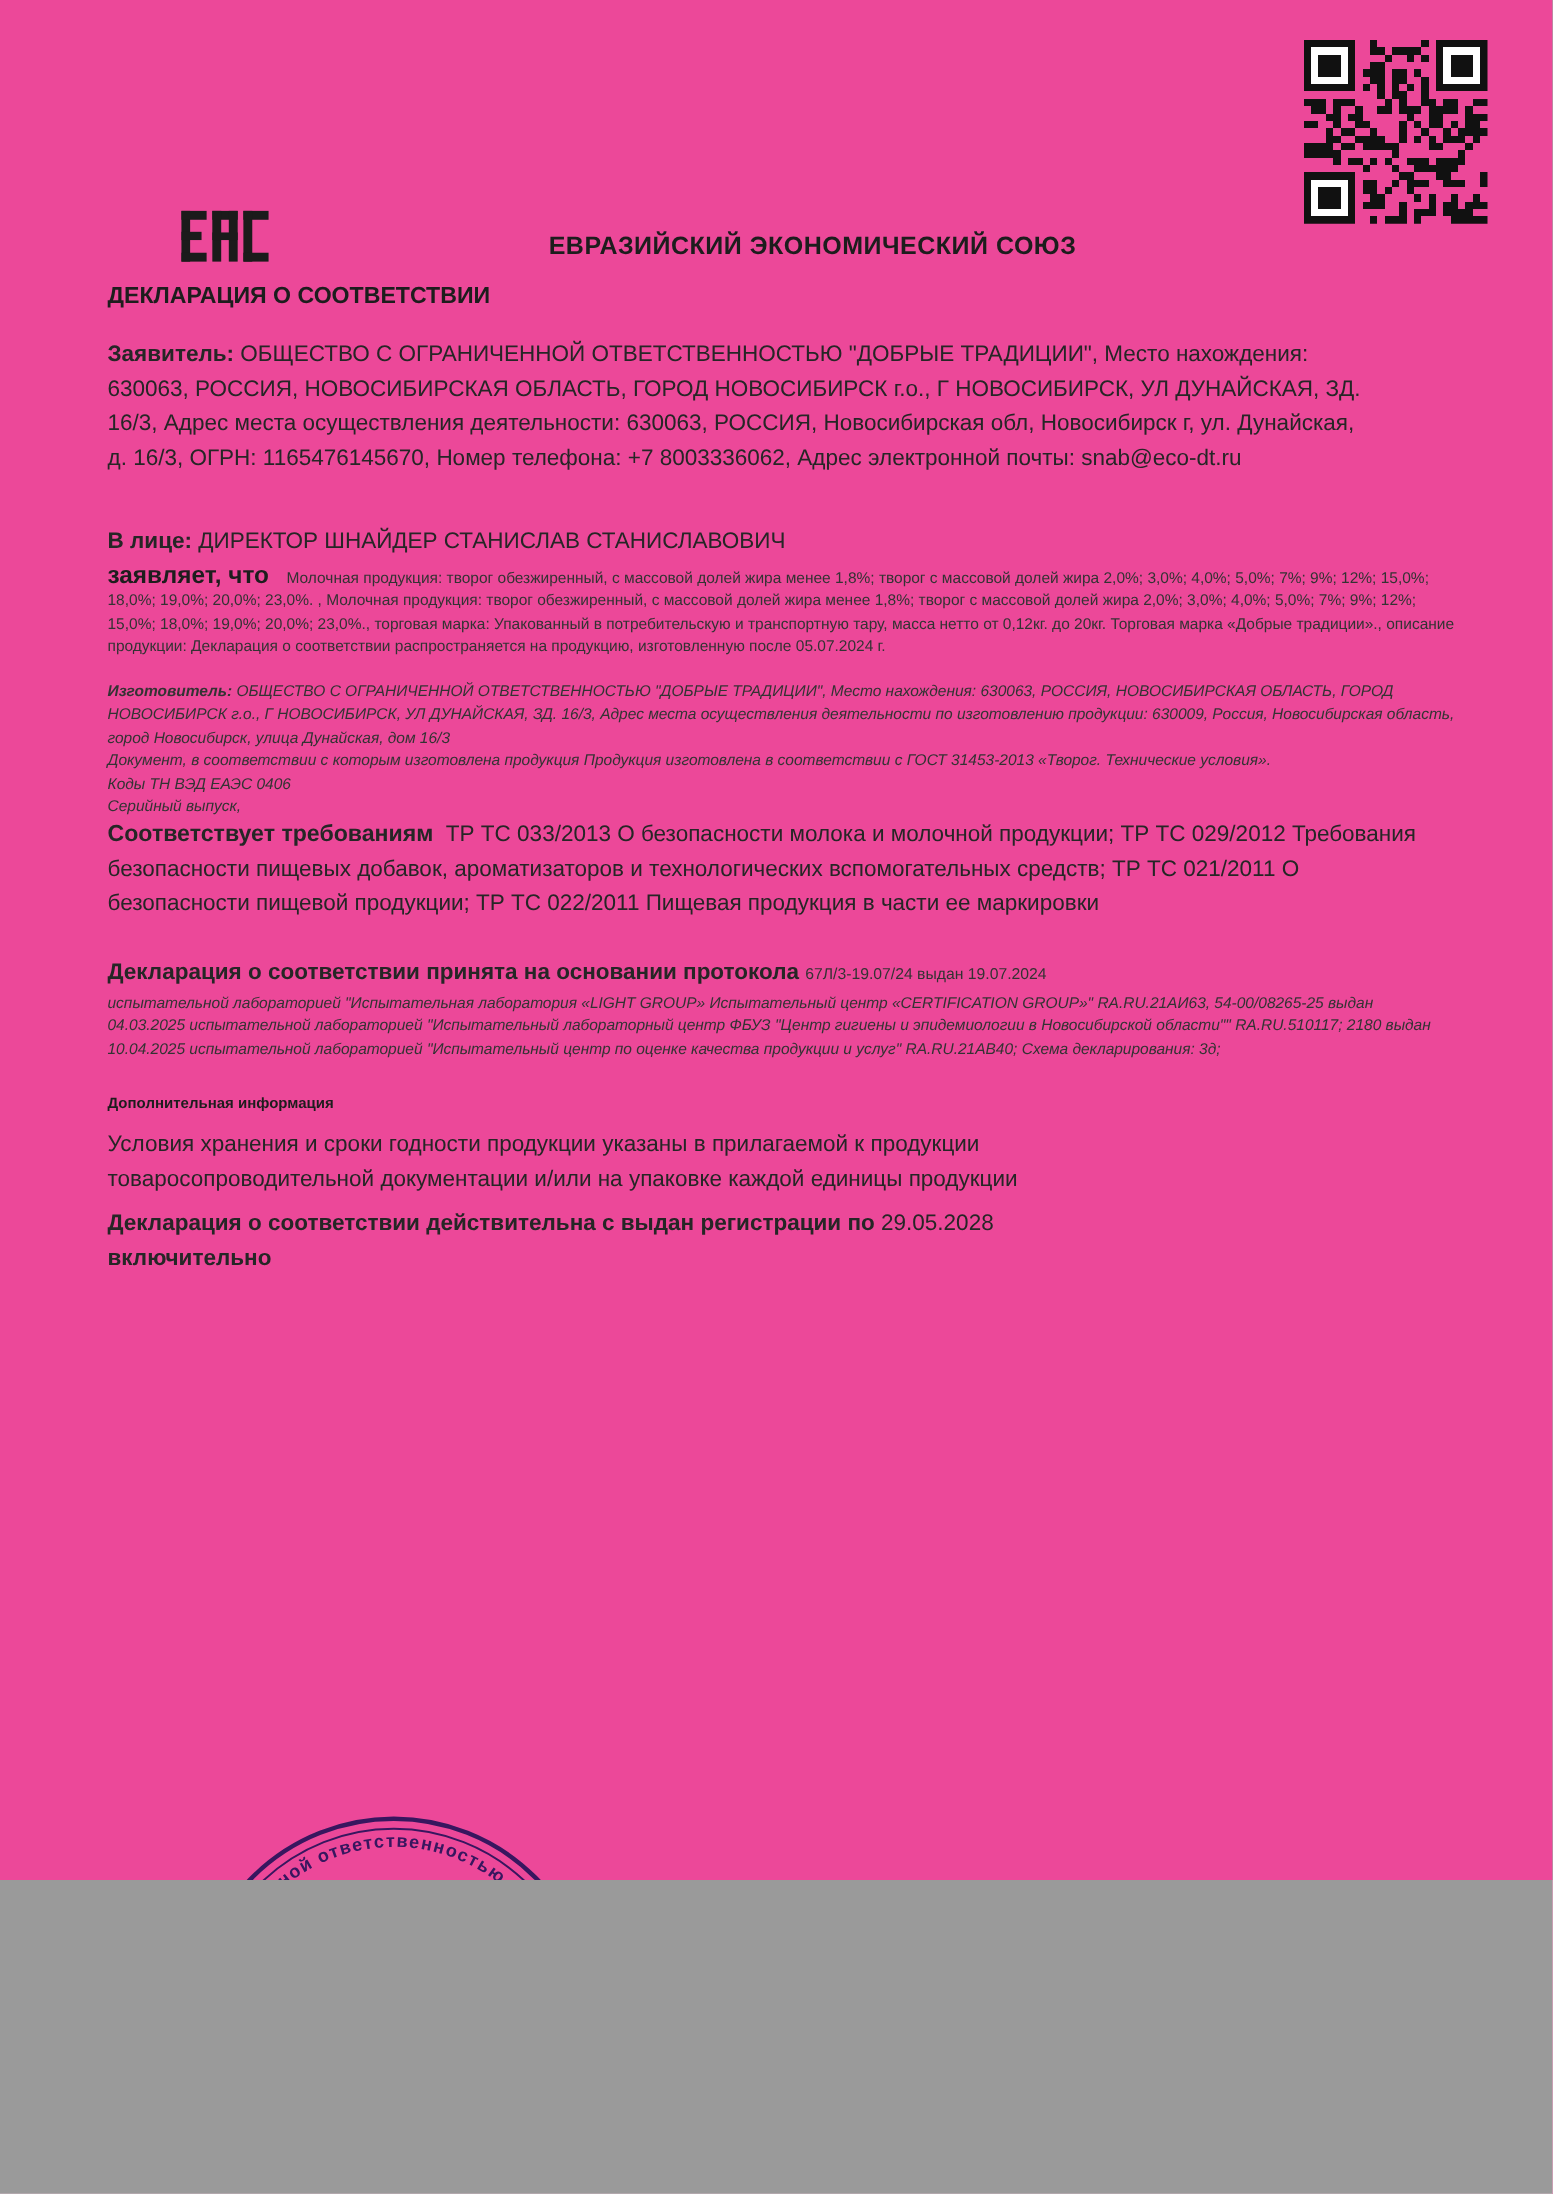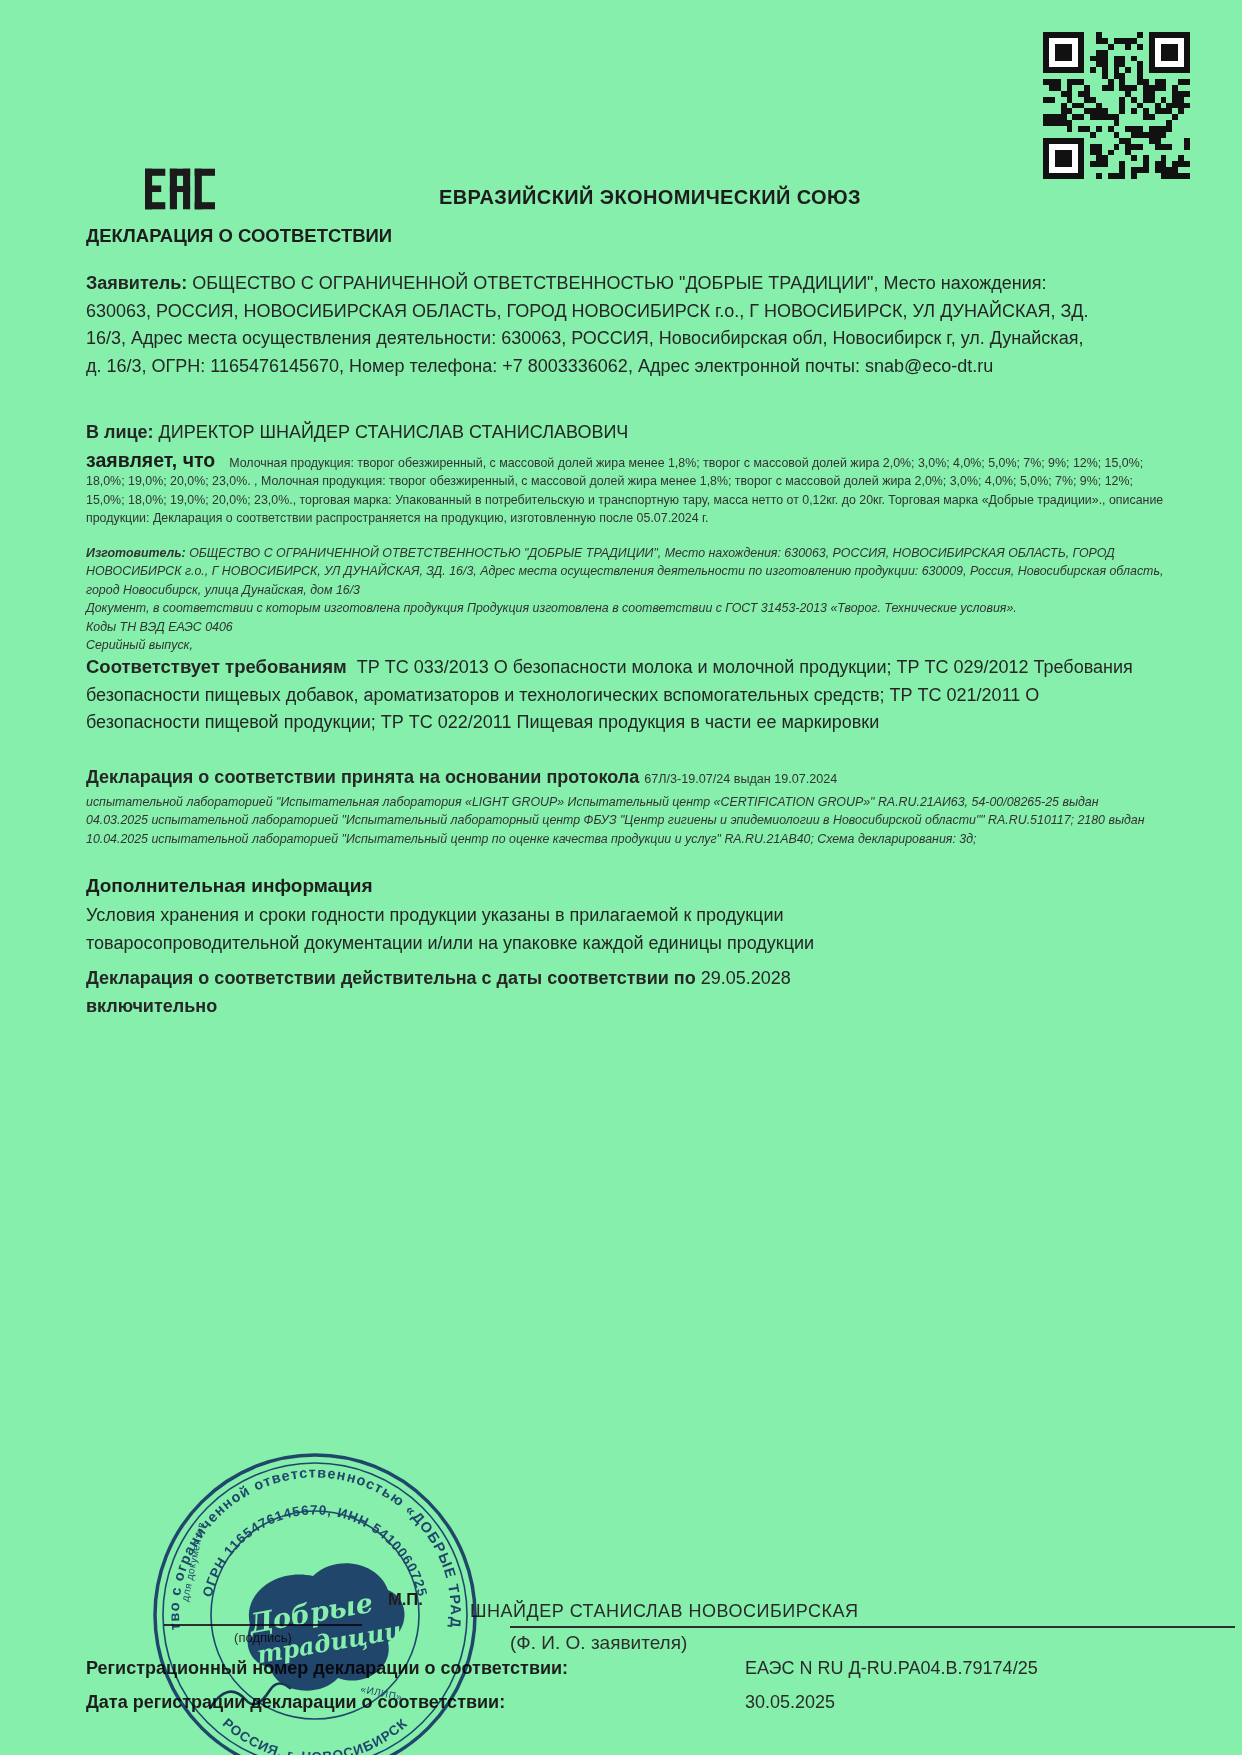--- a/index.html
+++ b/index.html
@@ -1,36 +1,36 @@
 <!DOCTYPE html>
 <html><head>
 <meta charset="utf-8">
 <style>
   html,body{margin:0;padding:0;background:#9a9a9a;}
-  .page{position:relative;width:1242px;height:1755px;margin:0 auto;background:#86efac;
+  .page{position:relative;width:1242px;height:1504px;margin:0 auto;background:#ec4899;
         font-family:"Liberation Sans",sans-serif;color:#262626;overflow:hidden;}
   .page p{margin:0;}
   .abs{position:absolute;}
   .t1{left:86px;top:186px;width:1128px;text-align:center;font-size:20px;font-weight:bold;letter-spacing:.4px;color:#1d1d1d;}
   .t2{left:86px;top:225px;width:1128px;text-align:left;font-size:18.5px;font-weight:bold;color:#1d1d1d;}
   .eac{left:145px;top:150px;width:70px;height:78px;}
   .qrbox{left:1043px;top:32px;width:147px;height:147px;}
   .big{font-size:18px;line-height:27.5px;}
   .applicant{left:86px;top:270px;width:1015px;}
   .inperson{left:86px;top:419px;}
   .declares{left:86px;top:451px;width:1078px;font-size:12.4px;line-height:18.4px;color:#333;}
   .dlabel{font-size:19.5px;font-weight:bold;margin-right:14px;color:#1d1d1d;}
   .smallblock{font-size:12.4px;line-height:18.4px;color:#333;font-style:italic;}
   .manuf{left:86px;top:544px;width:1078px;}
   .complies{left:86px;top:653px;width:1060px;}
   .blabel{font-size:18.5px;margin-right:10px;}
   .basis-label{left:86px;top:767px;font-size:18px;}
   .basis-label .proto{font-size:12.6px;color:#333;}
   .basis-text{left:86px;top:793px;width:1078px;}
-  .add-h{left:86px;top:875px;font-size:19px;font-weight:bold;color:#1d1d1d;}
+  .add-h{left:86px;top:875px;font-size:12px;font-weight:bold;color:#1d1d1d;}
   .add-text{left:86px;top:901px;width:895px;line-height:28px;}
   .validity{left:86px;top:965px;width:1000px;}
   .validity2{left:86px;top:993px;}
   .sig-line{position:absolute;height:0;border-top:2px solid #2e2e2e;}
   .left-line{left:164px;top:1624px;width:198px;z-index:1;}
   .podpis{left:164px;top:1630px;width:198px;text-align:center;font-size:13px;color:#2e2e2e;z-index:1;}
   .mp{left:388px;top:1590px;font-size:16.5px;font-weight:bold;z-index:7;color:#1d1d1d;}
   .sig-name{left:470px;top:1601px;width:520px;font-size:18px;letter-spacing:.5px;color:#2a2a2a;}
   .main-line{left:510px;top:1626px;width:725px;}
   .fio{left:510px;top:1632px;width:725px;text-align:left;font-size:19px;color:#2e2e2e;}
@@ -299,21 +299,21 @@
   </div>
 
   <p class="abs big complies"><b class="blabel">Соответствует требованиям</b><span>ТР ТС 033/2013 О безопасности молока и молочной продукции; ТР ТС 029/2012 Требования безопасности пищевых добавок, ароматизаторов и технологических вспомогательных средств; ТР ТС 021/2011 О безопасности пищевой продукции; ТР ТС 022/2011 Пищевая продукция в части ее маркировки</span></p>
 
   <p class="abs basis-label"><b>Декларация о соответствии принята на основании протокола</b> <span class="proto">67Л/3-19.07/24 выдан 19.07.2024</span></p>
   <p class="abs smallblock basis-text">испытательной лабораторией "Испытательная лаборатория «LIGHT GROUP»  Испытательный центр «CERTIFICATION GROUP»" RA.RU.21АИ63, 54-00/08265-25 выдан 04.03.2025  испытательной лабораторией "Испытательный лабораторный центр  ФБУЗ "Центр гигиены и эпидемиологии в Новосибирской области"" RA.RU.510117; 2180 выдан 10.04.2025  испытательной лабораторией "Испытательный центр по оценке качества продукции и услуг" RA.RU.21АВ40; Схема декларирования: 3д;</p>
 
   <p class="abs add-h">Дополнительная информация</p>
   <p class="abs big add-text">Условия хранения и сроки годности продукции указаны в прилагаемой к продукции товаросопроводительной документации и/или на упаковке каждой единицы продукции</p>
 
-  <p class="abs big validity"><b>Декларация о соответствии действительна с даты соответствии по</b> <span>29.05.2028</span></p>
+  <p class="abs big validity"><b>Декларация о соответствии действительна с выдан регистрации по</b> <span>29.05.2028</span></p>
   <p class="abs big validity2"><b>включительно</b></p>
 
   <div class="sig-line left-line"></div>
   <div class="abs podpis">(подпись)</div>
   <div class="abs mp">М.П.</div>
   <div class="abs sig-name">ШНАЙДЕР СТАНИСЛАВ НОВОСИБИРСКАЯ</div>
   <div class="sig-line main-line"></div>
   <div class="abs fio">(Ф. И. О. заявителя)</div>
 
   <svg class="stamp" viewBox="0 0 330 330">

